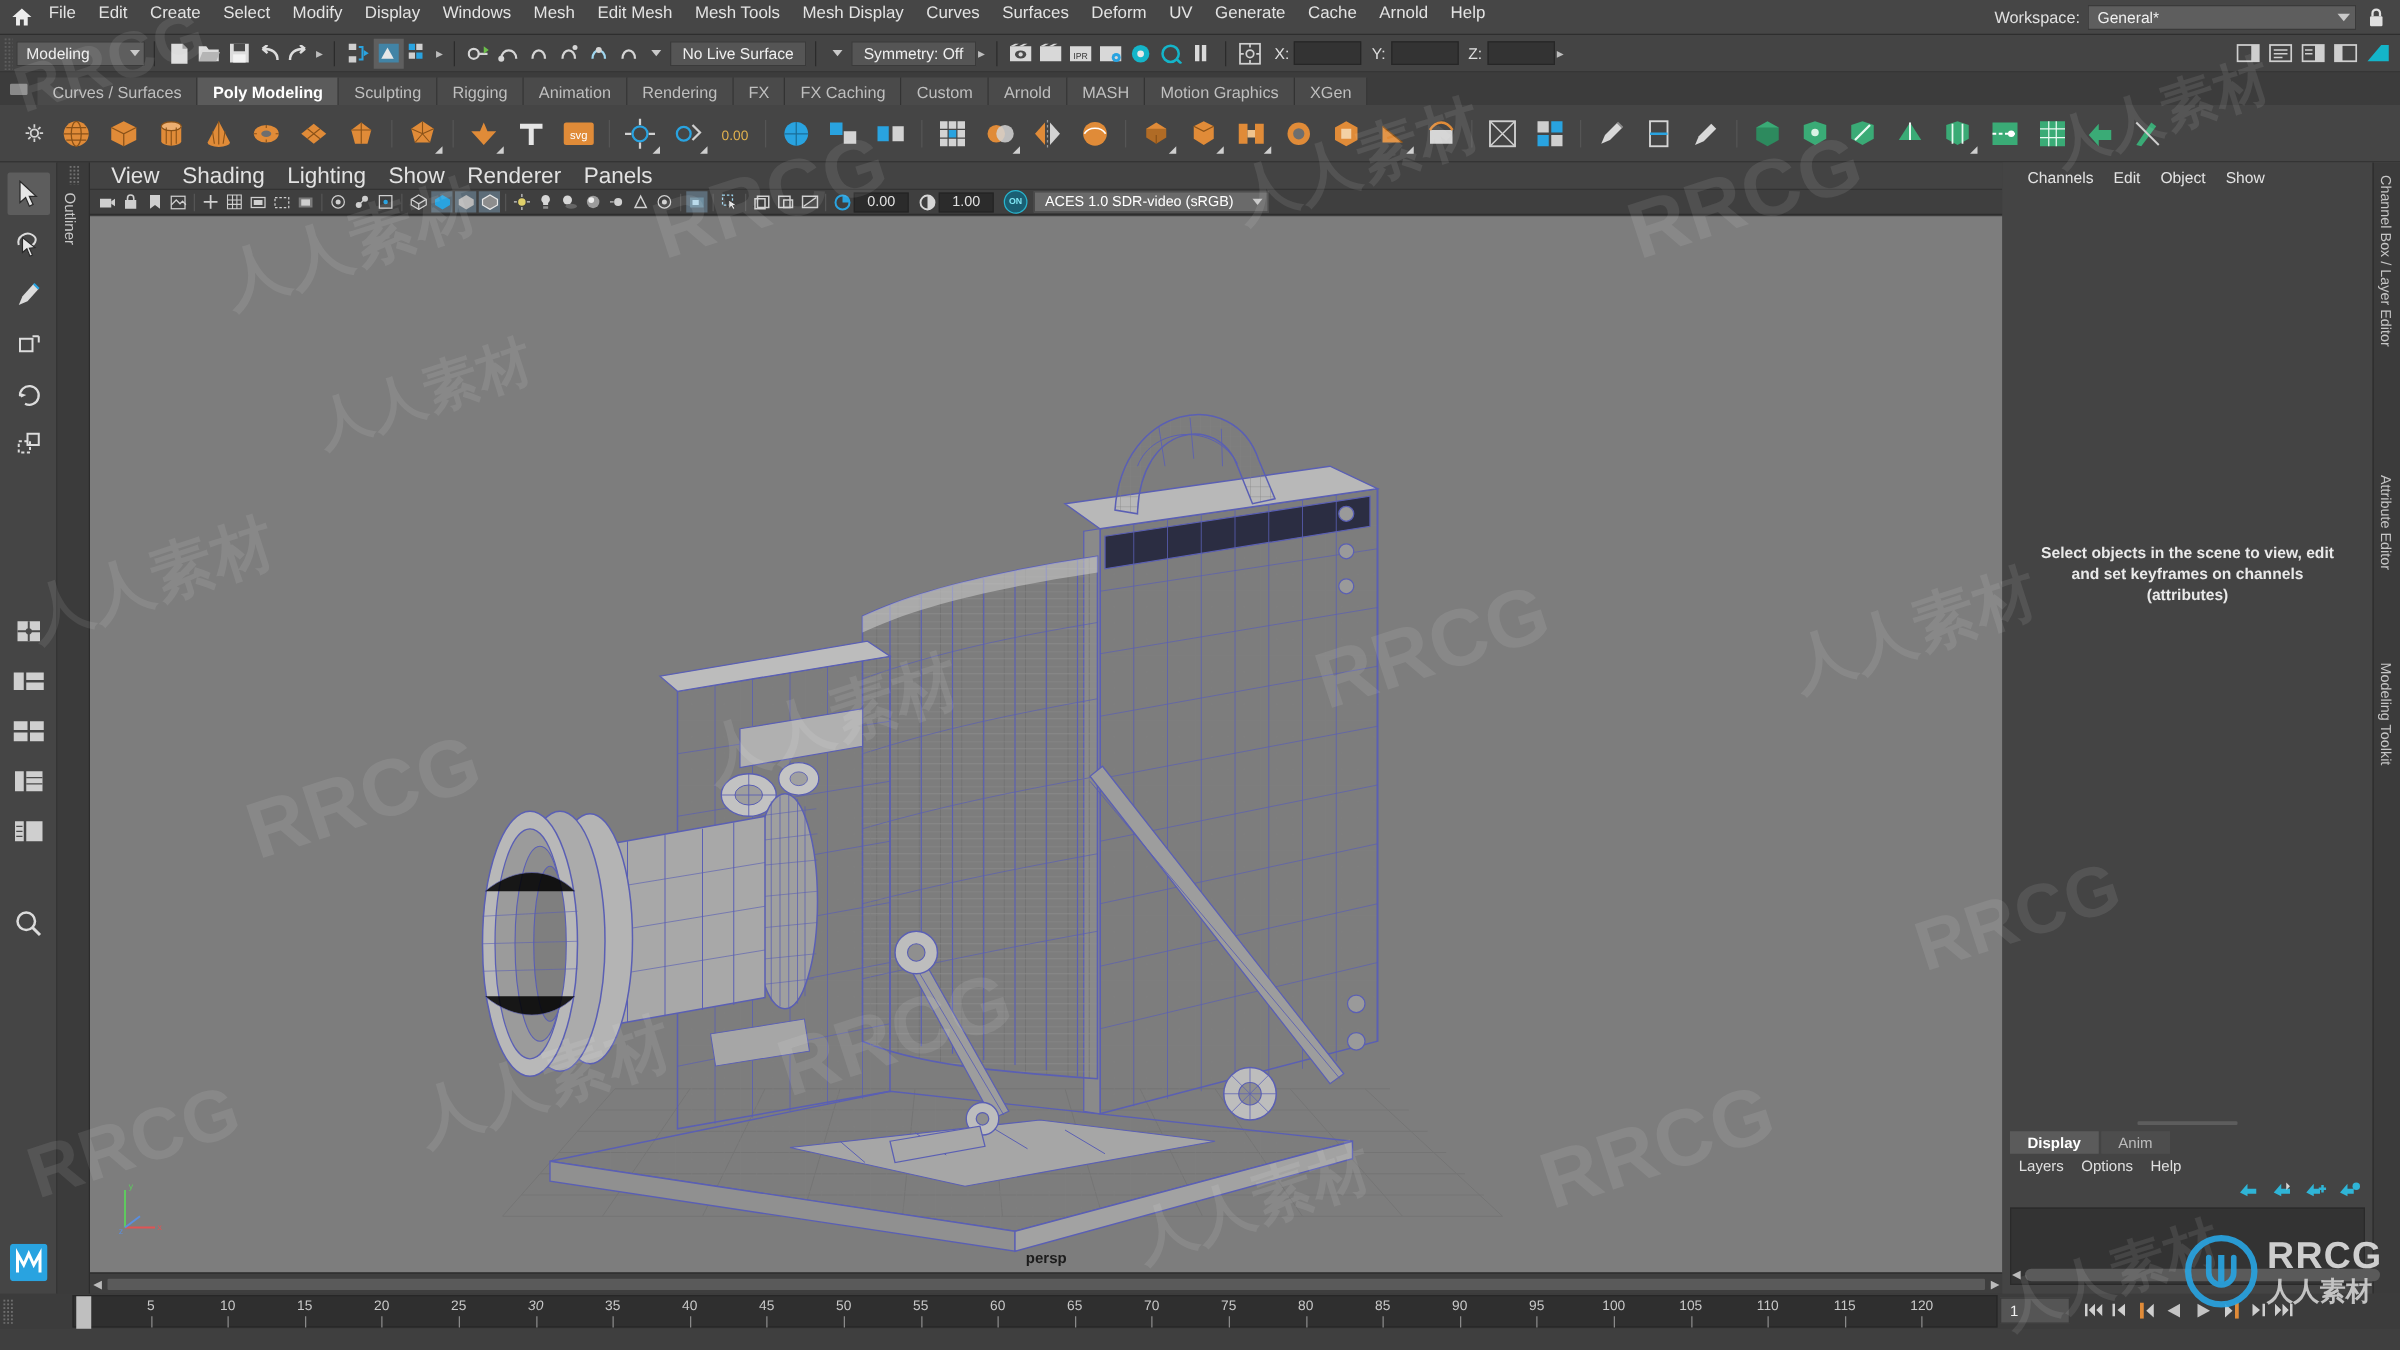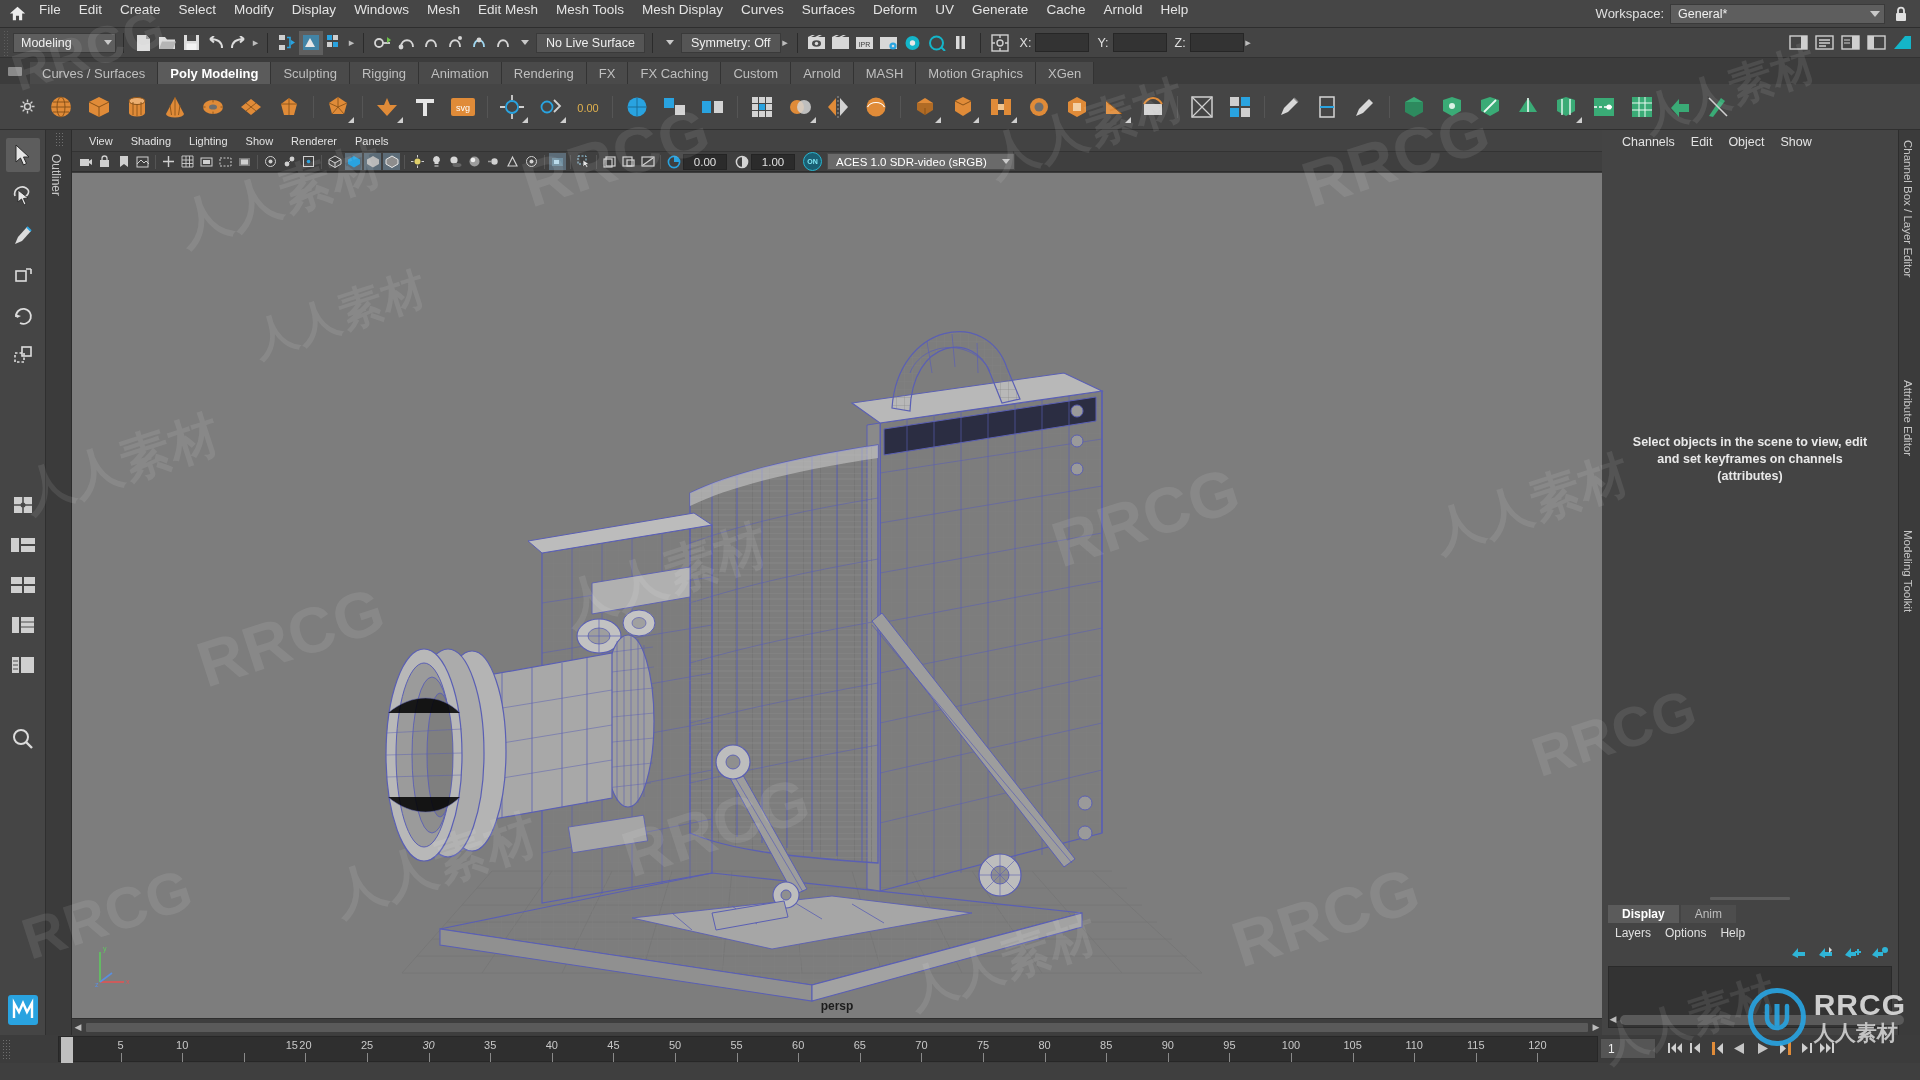--- a/index.html
+++ b/index.html
@@ -106,21 +106,21 @@
   }
   #outliner-strip .vgrip{
     position:absolute; left:9px; top:2px; width:9px;height:16px;
     background-image: radial-gradient(#707070 1px, transparent 1px);
     background-size:3px 3px;
   }
 
   
   #viewport-wrap { position:absolute; left:72px; top:130px; width:1530px; height:905px; background:#3c3c3c; }
   #vp-menubar { height:22px; background:#434343; display:flex; align-items:center; padding-left:8px; border-bottom:1px solid #333;}
-  .vmi { font-size:11px; color:#e2e2e2; padding:2px 9px; }
+  .vmi { font-size:18px; color:#e2e2e2; padding:2px 9px; }
   #vp-toolbar { height:20px; background:#3f3f3f; display:flex; align-items:center; padding-left:4px; border-bottom:1px solid #2d2d2d;}
   .vtbicon{ width:17px;height:17px;margin:0 1px;display:flex;align-items:center;justify-content:center;flex:none;}
   .numfield{ background:#2b2b2b;border:1px solid #242424;height:16px;min-width:44px;
     font-size:11.5px;color:#e0e0e0;display:flex;align-items:center;justify-content:center;padding:0 5px;}
   .cs-combo{ background:#6a6a6a;border:1px solid #4a4a4a;height:17px;font-size:11.5px;color:#fff;
     display:flex;align-items:center;padding:0 4px 0 8px; min-width:188px; justify-content:space-between;}
 
   #canvas { position:absolute; left:0; top:43px; width:1530px; height:845px;
     background:#7d7d7d; overflow:hidden; }
   #canvas svg { position:absolute; left:0; top:0; }
@@ -1349,21 +1349,21 @@
   </div>
 
   <div id="timeslider">
     <div id="ts-grip"></div>
     <div id="ts-track">
       <div id="ts-playhead" style="left: 2px;"></div>
     <div class="tick-num" style="left: 61.6px;">5</div>
         <div class="tick-line" style="left: 61.6px;"></div>
         <div class="tick-num" style="left: 123.2px;">10</div>
         <div class="tick-line" style="left: 123.2px;"></div>
-        <div class="tick-num" style="left: 184.8px; margin-left: 48px;">15</div>
+        <div class="tick-num" style="left: 184.8px;">15</div>
         <div class="tick-line" style="left: 184.8px;"></div>
         <div class="tick-num" style="left: 246.4px;">20</div>
         <div class="tick-line" style="left: 246.4px;"></div>
         <div class="tick-num" style="left: 308px;">25</div>
         <div class="tick-line" style="left: 308px;"></div>
         <div class="tick-num" style="left: 369.6px; font-style: italic;">30</div>
         <div class="tick-line" style="left: 369.6px;"></div>
         <div class="tick-num" style="left: 431.2px;">35</div>
         <div class="tick-line" style="left: 431.2px;"></div>
         <div class="tick-num" style="left: 492.8px;">40</div>

